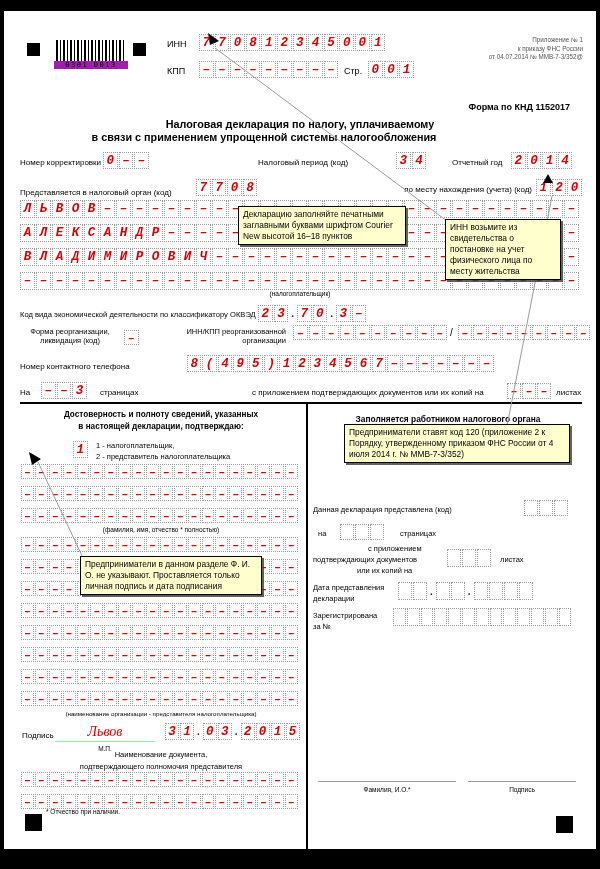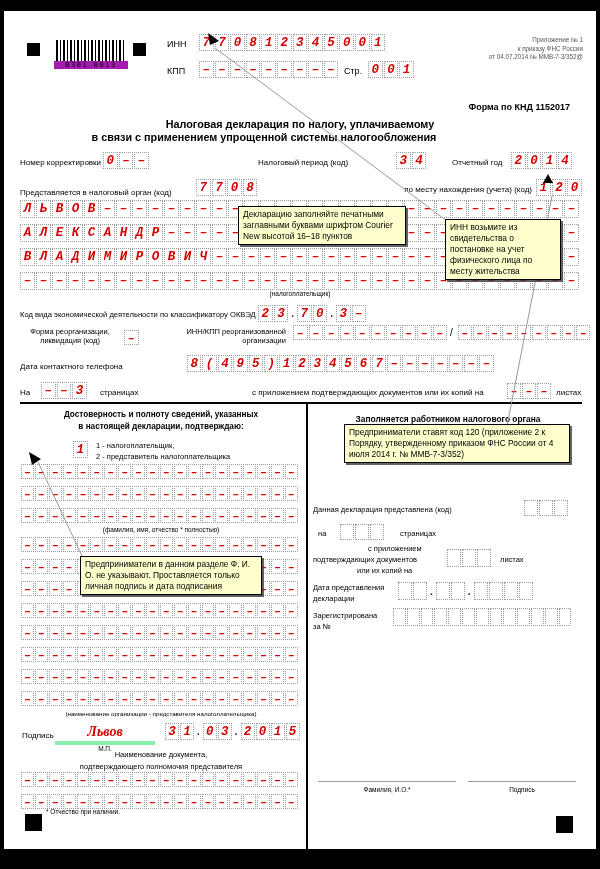--- a/index.html
+++ b/index.html
@@ -44,22 +44,22 @@
   .bc-num{position:absolute;left:54px;top:61px;width:74px;background:#a21caf;z-index:11;
     font-family:"DejaVu Sans Mono",monospace;font-size:7px;text-align:center;letter-spacing:1.5px}
   
   .note{
     position:absolute;background:#ffffce;border:1px solid #000;
     box-shadow:2px 2px 0 rgba(60,60,60,.8);
     font-size:8.4px;line-height:1.3;padding:2px 4px;z-index:50;
   }
   .hline{position:absolute;background:#000;z-index:9}
   .vline{position:absolute;background:#000;z-index:9}
-  .sigline{position:absolute;border-bottom:4px solid #86efac;text-align:center;z-index:10;
-    font-family:"Liberation Serif",serif;font-style:italic;font-weight:bold;color:#d40000;font-size:14px}
+  .sigline{position:absolute;border-bottom:1px solid #86efac;text-align:center;z-index:10;
+    font-family:"Liberation Serif",serif;font-style:italic;font-weight:normal;color:#d40000;font-size:14px}
   .grayline{position:absolute;border-top:1px solid #999;z-index:10}
   svg.overlay{position:absolute;left:0;top:0;z-index:40;pointer-events:none}
 </style>
 </head>
 <body>
 
 <div class="sheet"></div>
 
 <div class="sq" style="left:27px;top:43px;width:13px;height:13px"></div>
 <div class="barcode"></div>
@@ -339,21 +339,21 @@
     <span class="c">–</span>
     <span class="c">–</span>
     <span class="c">–</span>
     <span class="c">–</span>
     <span class="c">–</span>
     <span class="c">–</span>
     <span class="c">–</span>
     <span class="c">–</span>
   </div>
 
-<div class="lbl" style="left:20px;top:362px">Дата контактного телефона</div>
+<div class="lbl" style="left:20px;top:362px">Номер контактного телефона</div>
 <div class="cf sz-phone" style="left:187px;top:355px">
     <span class="c">8</span>
     <span class="c">(</span>
     <span class="c">4</span>
     <span class="c">9</span>
     <span class="c">5</span>
     <span class="c">)</span>
     <span class="c">1</span>
     <span class="c">2</span>
     <span class="c">3</span>

